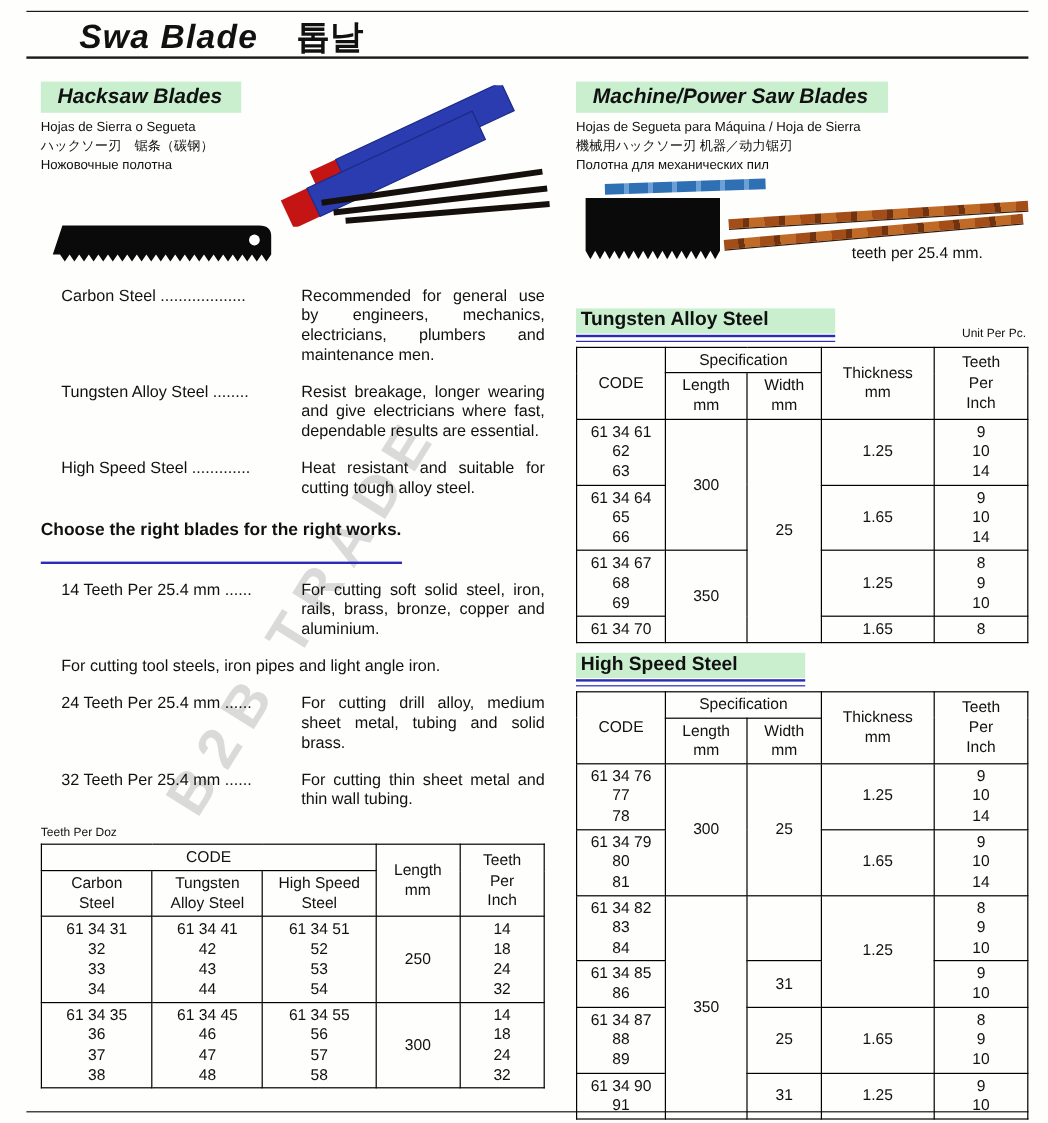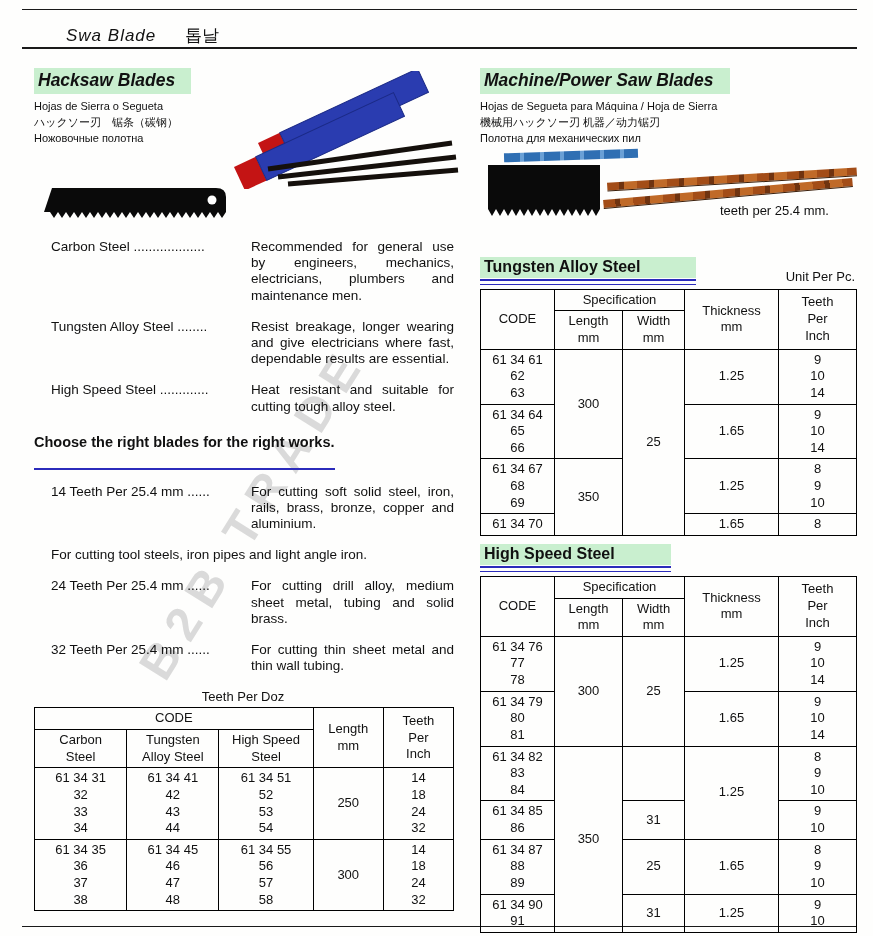--- a/index.html
+++ b/index.html
@@ -5,49 +5,49 @@
   * { margin:0; padding:0; box-sizing:border-box; }
   html,body { width:873px; }
   body { font-family:"Liberation Sans", sans-serif; background:#ffffff; color:#111; }
   .page { position:relative; width:873px; height:936px; background:#fefefd; overflow:hidden; }
 
   .rule { position:absolute; left:22px; right:16px; border-top:1.5px solid #1a1a1a; }
   .rule.top { top:9px; }
   .rule.under-title { top:47px; border-top-width:2px; }
   .rule.bottom { bottom:9px; }
 
-  .page-title { position:absolute; top:24px; left:66px; font-size:17px; font-weight:normal; z-index:2; }
+  .page-title { position:absolute; top:12px; left:66px; font-size:28px; font-weight:bold; z-index:2; }
   .page-title .t-en { font-style:italic; letter-spacing:1px; }
   .page-title .t-kr { margin-left:24px; font-style:normal; }
 
   .watermark { position:absolute; left:128px; top:660px; transform:rotate(-58deg); transform-origin:0 0;
                font-size:48px; font-weight:bold; letter-spacing:12px; color:#b0b0b0; opacity:.45;
                z-index:0; white-space:nowrap; }
 
   .columns { position:absolute; top:58px; left:22px; right:16px; bottom:12px; display:flex; z-index:1; }
   .col-left  { width:446px; padding:10px 14px 0 12px; flex:none; }
   .col-right { flex:1; padding:10px 2px 0 12px; }
 
   .sec-head { display:inline-block; background:#c9efcf; font-weight:bold; font-style:italic;
-              font-size:17.5px; padding:2px 16px 3px 4px; }
+              font-size:17.5px; padding:2px 16px 3px 14px; }
 
   .subtitles { font-size:11px; line-height:1.45; margin-top:5px; }
 
   .intro { position:relative; height:140px; }
   .hacksaw-art { position:absolute; top:-28px; right:-8px; width:238px; height:118px; }
   .blade-art { position:absolute; left:2px; top:86px; }
 
   .mrow { display:flex; font-size:13.5px; margin-bottom:15px;margin-left:17px; }
   .mrow .lbl { flex:0 0 200px; }
   .mrow .dsc { flex:1; text-align:justify; line-height:1.2; }
 
   .choose-head { display:inline-block; font-weight:bold; font-size:14.5px; margin:4px 0 14px;
                  padding-bottom:18px; border-bottom:2px solid #2b2bbb; }
 
-  .unit-note { text-align:center; font-size:13px; margin:2px 2px 3px 0; }
+  .unit-note { text-align:left; font-size:10px; margin:2px 2px 3px 0; }
 
   table.tbl { border-collapse:collapse; width:100%; font-size:13px; text-align:center; table-layout:fixed; }
   .tbl th, .tbl td { border:1px solid #000; padding:2px 2px; vertical-align:middle; font-weight:normal; line-height:1.28; }
   .pre { white-space:pre-line; }
   .code { font-weight:bold; }
   .thb { font-weight:bold; }
 
   .table-title-row { display:flex; align-items:flex-end; justify-content:space-between; margin:12px 0 4px; }
   .sub-head-wrap { display:inline-block; }
   .sub-head { background:#c9efcf; font-weight:bold; font-size:16px; padding:1px 56px 2px 4px; white-space:nowrap; }
@@ -56,21 +56,21 @@
 
   .machine-art { position:relative; height:94px; margin-top:4px; }
   .teal-strip { position:absolute; left:24px; top:0; width:134px; height:9px; transform:rotate(-2deg);
                 background:repeating-linear-gradient(90deg,#2f6fb3 0 16px,#6aa0d6 16px 20px); }
   .mblade-svg { position:absolute; left:4px; top:12px; }
   .orange-blade { position:absolute; height:9px; width:250px;
                   background:repeating-linear-gradient(90deg,#a34d18 0 12px,#6f3310 12px 17px,#c06a28 17px 30px);
                   border-bottom:1px solid #3a1d08; }
   .orange-blade.o1 { right:0px; top:24px; transform:rotate(-3.5deg); }
   .orange-blade.o2 { right:4px; top:38px; transform:rotate(-5deg); }
-  .m-caption { position:absolute; right:28px; top:52px; font-size:13px; }
+  .m-caption { position:absolute; right:38px; top:52px; font-size:13px; }
 
   .mt8 { margin-top:8px; }
 </style>
 </head>
 <body>
 
 <div class="page">
   <div class="rule top"></div>
   <div class="page-title">
     <span class="t-en">Swa Blade</span>

